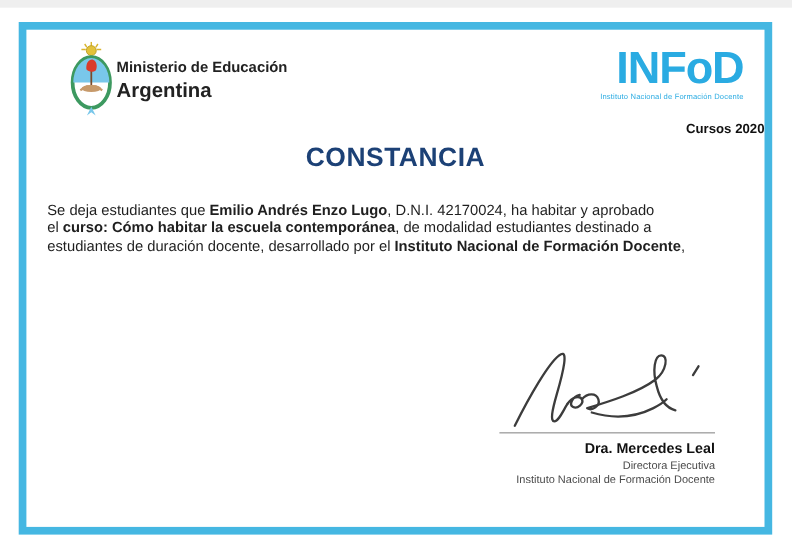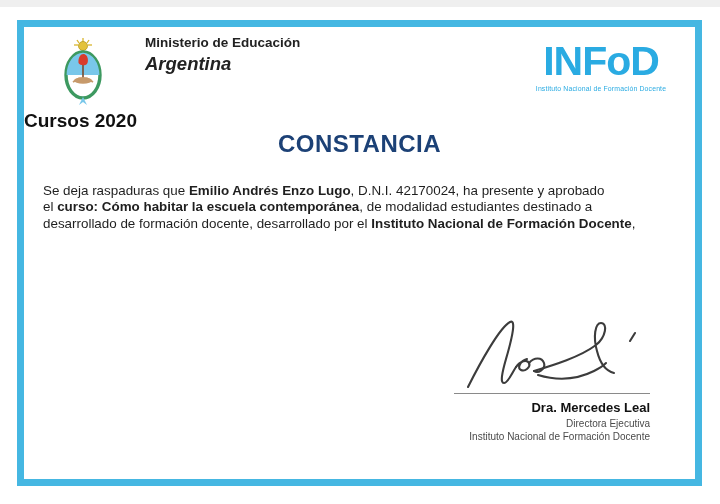--- a/index.html
+++ b/index.html
@@ -9,29 +9,29 @@
     position:relative;overflow:hidden;color:#1f1f1f;
   }
   .top-strip{position:absolute;left:0;top:0;width:720px;height:7px;background:#efefef;}
   .card{
     position:absolute;left:17px;top:20px;width:685px;height:466px;
     border:7px solid #45b7e2;background:#ffffff;box-sizing:border-box;
   }
   .card-inner{position:relative;width:100%;height:100%;}
   
   .coat{position:absolute;left:34px;top:11px;width:50px;height:68px;}
-  .ministry{position:absolute;left:82px;top:8px;line-height:1.15;margin-left:39px;}
+  .ministry{position:absolute;left:82px;top:26px;line-height:1.15;}
   .ministry .l1{font-size:13.5px;font-weight:600;color:#222;}
-  .ministry .l2{font-size:18.5px;font-weight:700;color:#222;margin-top:2px;font-style:italic;}
-  .infod{position:absolute;left:502px;top:14px;width:150px;text-align:center;}
+  .ministry .l2{font-size:18.5px;font-weight:700;color:#222;margin-top:2px;}
+  .infod{position:absolute;left:502px;top:14px;width:150px;text-align:right;}
   .infod .logo{font-size:41px;font-weight:700;color:#2aabe2;line-height:1;letter-spacing:-1px;}
   .infod .sub{font-size:6.9px;color:#2aabe2;margin-top:3px;letter-spacing:0.15px;}
   
-  .kicker{position:absolute;left:0;top:83px;width:100%;text-align:left;
-    font-size:19px;font-weight:700;color:#111;}
+  .kicker{position:absolute;left:0;top:83px;width:100%;text-align:right;
+    font-size:12px;font-weight:700;color:#111;}
   .heading{position:absolute;left:0;top:103px;width:100%;text-align:center;
     font-size:24px;font-weight:700;color:#1c4176;letter-spacing:0.5px;}
   
   .para{position:absolute;left:19px;top:156px;font-size:13.4px;line-height:16.3px;color:#1f1f1f;}
   .para .line{white-space:nowrap;}
   .para b{font-weight:700;}
   .note{position:absolute;left:22px;top:262px;font-size:8.8px;font-style:italic;color:#2a2a2a;white-space:nowrap;}
   .note b{font-weight:700;}
   
   .sign-block{position:absolute;left:430px;top:286px;width:196px;text-align:right;}
@@ -81,23 +81,23 @@
 
     <div class="infod">
       <div class="logo">INFoD</div>
       <div class="sub">Instituto Nacional de Formación Docente</div>
     </div>
 
     <div class="kicker">Cursos 2020</div>
     <div class="heading">CONSTANCIA</div>
 
     <div class="para" id="body-lines">
-        <div class="line"><span>Se deja raspaduras que </span><b>Emilio Andrés Enzo Lugo</b><span>, D.N.I. 42170024, ha presente y aprobado</span></div>
+        <div class="line"><span>Se deja estudiantes que </span><b>Emilio Andrés Enzo Lugo</b><span>, D.N.I. 42170024, ha habitar y aprobado</span></div>
         <div class="line"><span>el </span><b>curso: Cómo habitar la escuela contemporánea</b><span>, de modalidad estudiantes destinado a</span></div>
-        <div class="line"><span>desarrollado de formación docente, desarrollado por el </span><b>Instituto Nacional de Formación Docente</b><span>,</span></div>
+        <div class="line"><span>estudiantes de duración docente, desarrollado por el </span><b>Instituto Nacional de Formación Docente</b><span>,</span></div>
       </div>
 
 
     <div class="sign-block">
       <svg class="sign-svg" width="196" height="80" viewBox="0 0 196 80">
         <g fill="none" stroke="#3c3c3c" stroke-width="2.1" stroke-linecap="round">
           <path d="M14 74 C26 50 46 14 56 9 C62 6 59 22 52 46 C48 60 46 70 50 70 C54 70 58 60 62 54"></path>
           <path d="M62 54 C66 48 73 46 75 50 C77 54 71 59 67 57 C63 55 66 48 73 46"></path>
           <path d="M75 50 C80 44 88 44 90 50 C92 56 84 61 80 58"></path>
           <path d="M80 58 C100 52 126 44 142 32 C152 24 154 10 147 10 C141 10 139 24 143 38 C146 50 152 58 160 60"></path>

